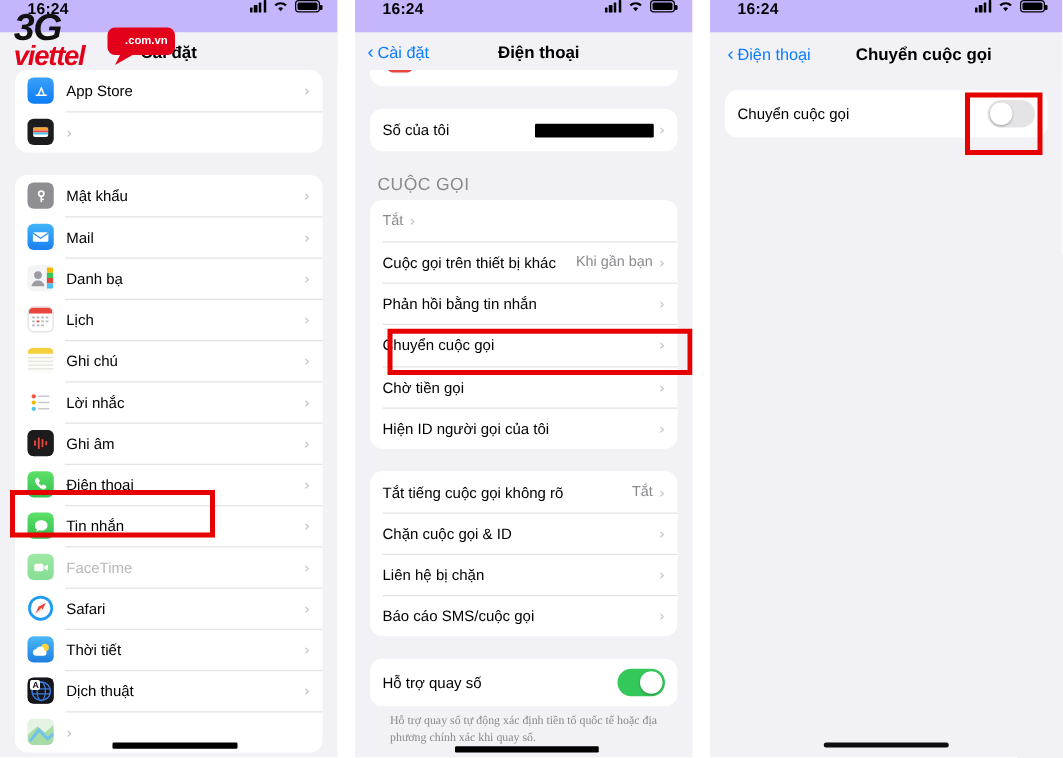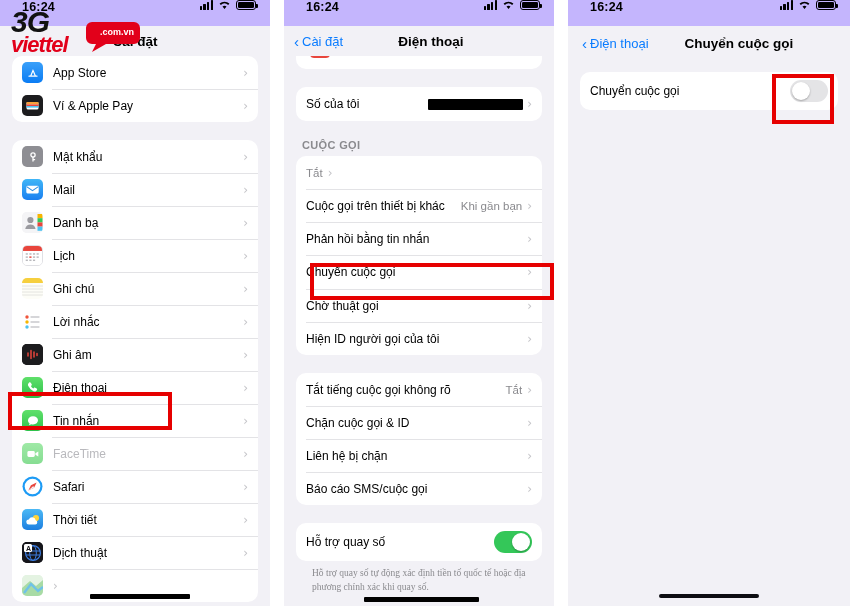--- a/index.html
+++ b/index.html
@@ -77,22 +77,22 @@
     font-size: 13.5px; font-weight: bold; color: #000;
     pointer-events: none;
   }
   .nav-title.offset { left: 24px; }
 
   
   .scrollbody { height: 582px; overflow: hidden; position: relative; }
 
   .group { margin: 0 12px 18px 12px; }
   .group-header {
-    font-size: 11px; color: #8a8a8e; text-transform: uppercase;
-    letter-spacing: .35px; padding: 0 4px 5px 6px; font-weight: bold;
+    font-size: 14px; color: #8a8a8e; text-transform: uppercase;
+    letter-spacing: .35px; padding: 0 4px 5px 6px;
   }
   .card {
     background: #ffffff; border-radius: 10px; overflow: hidden;
   }
   .row {
     display: flex; align-items: center;
     min-height: 33px; padding: 0 10px 0 10px;
     position: relative;
   }
   .row + .row::before {
@@ -221,21 +221,20 @@
           </div>
           <div class="row with-icon">
             <span class="appicon" style="background:#1c1c1e">
               <svg width="15" height="13" viewBox="0 0 15 13">
                   <rect x="1.5" y="3" width="12" height="7.6" rx="1.6" fill="#fff"></rect>
                   <rect x="1.5" y="3" width="12" height="2.4" fill="#f7a23b"></rect>
                   <rect x="1.5" y="5.4" width="12" height="1.6" fill="#e8453c"></rect>
                   <rect x="1.5" y="7" width="12" height="1.6" fill="#4cc2f1"></rect>
                 </svg>
             </span>
-            <span class="row-label">Ví &amp; Apple Pay</span>
             <span class="chev-r">›</span>
           </div>
         </div>
       </div>
 
       <div class="group">
         <div class="card">
 
           <div class="row with-icon">
             <span class="appicon" style="background:#8e8e93">
@@ -499,21 +498,21 @@
             <span class="row-label">Phản hồi bằng tin nhắn</span>
             <span class="chev-r">›</span>
           </div>
 
           <div class="row" style="min-height:34px;">
             <span class="row-label">Chuyển cuộc gọi</span>
             <span class="chev-r">›</span>
           </div>
 
           <div class="row">
-            <span class="row-label">Chờ thuật gọi</span>
+            <span class="row-label">Chờ tiền gọi</span>
             <span class="chev-r">›</span>
           </div>
 
           <div class="row">
             <span class="row-label">Hiện ID người gọi của tôi</span>
             <span class="chev-r">›</span>
           </div>
 
         </div>
       </div>

